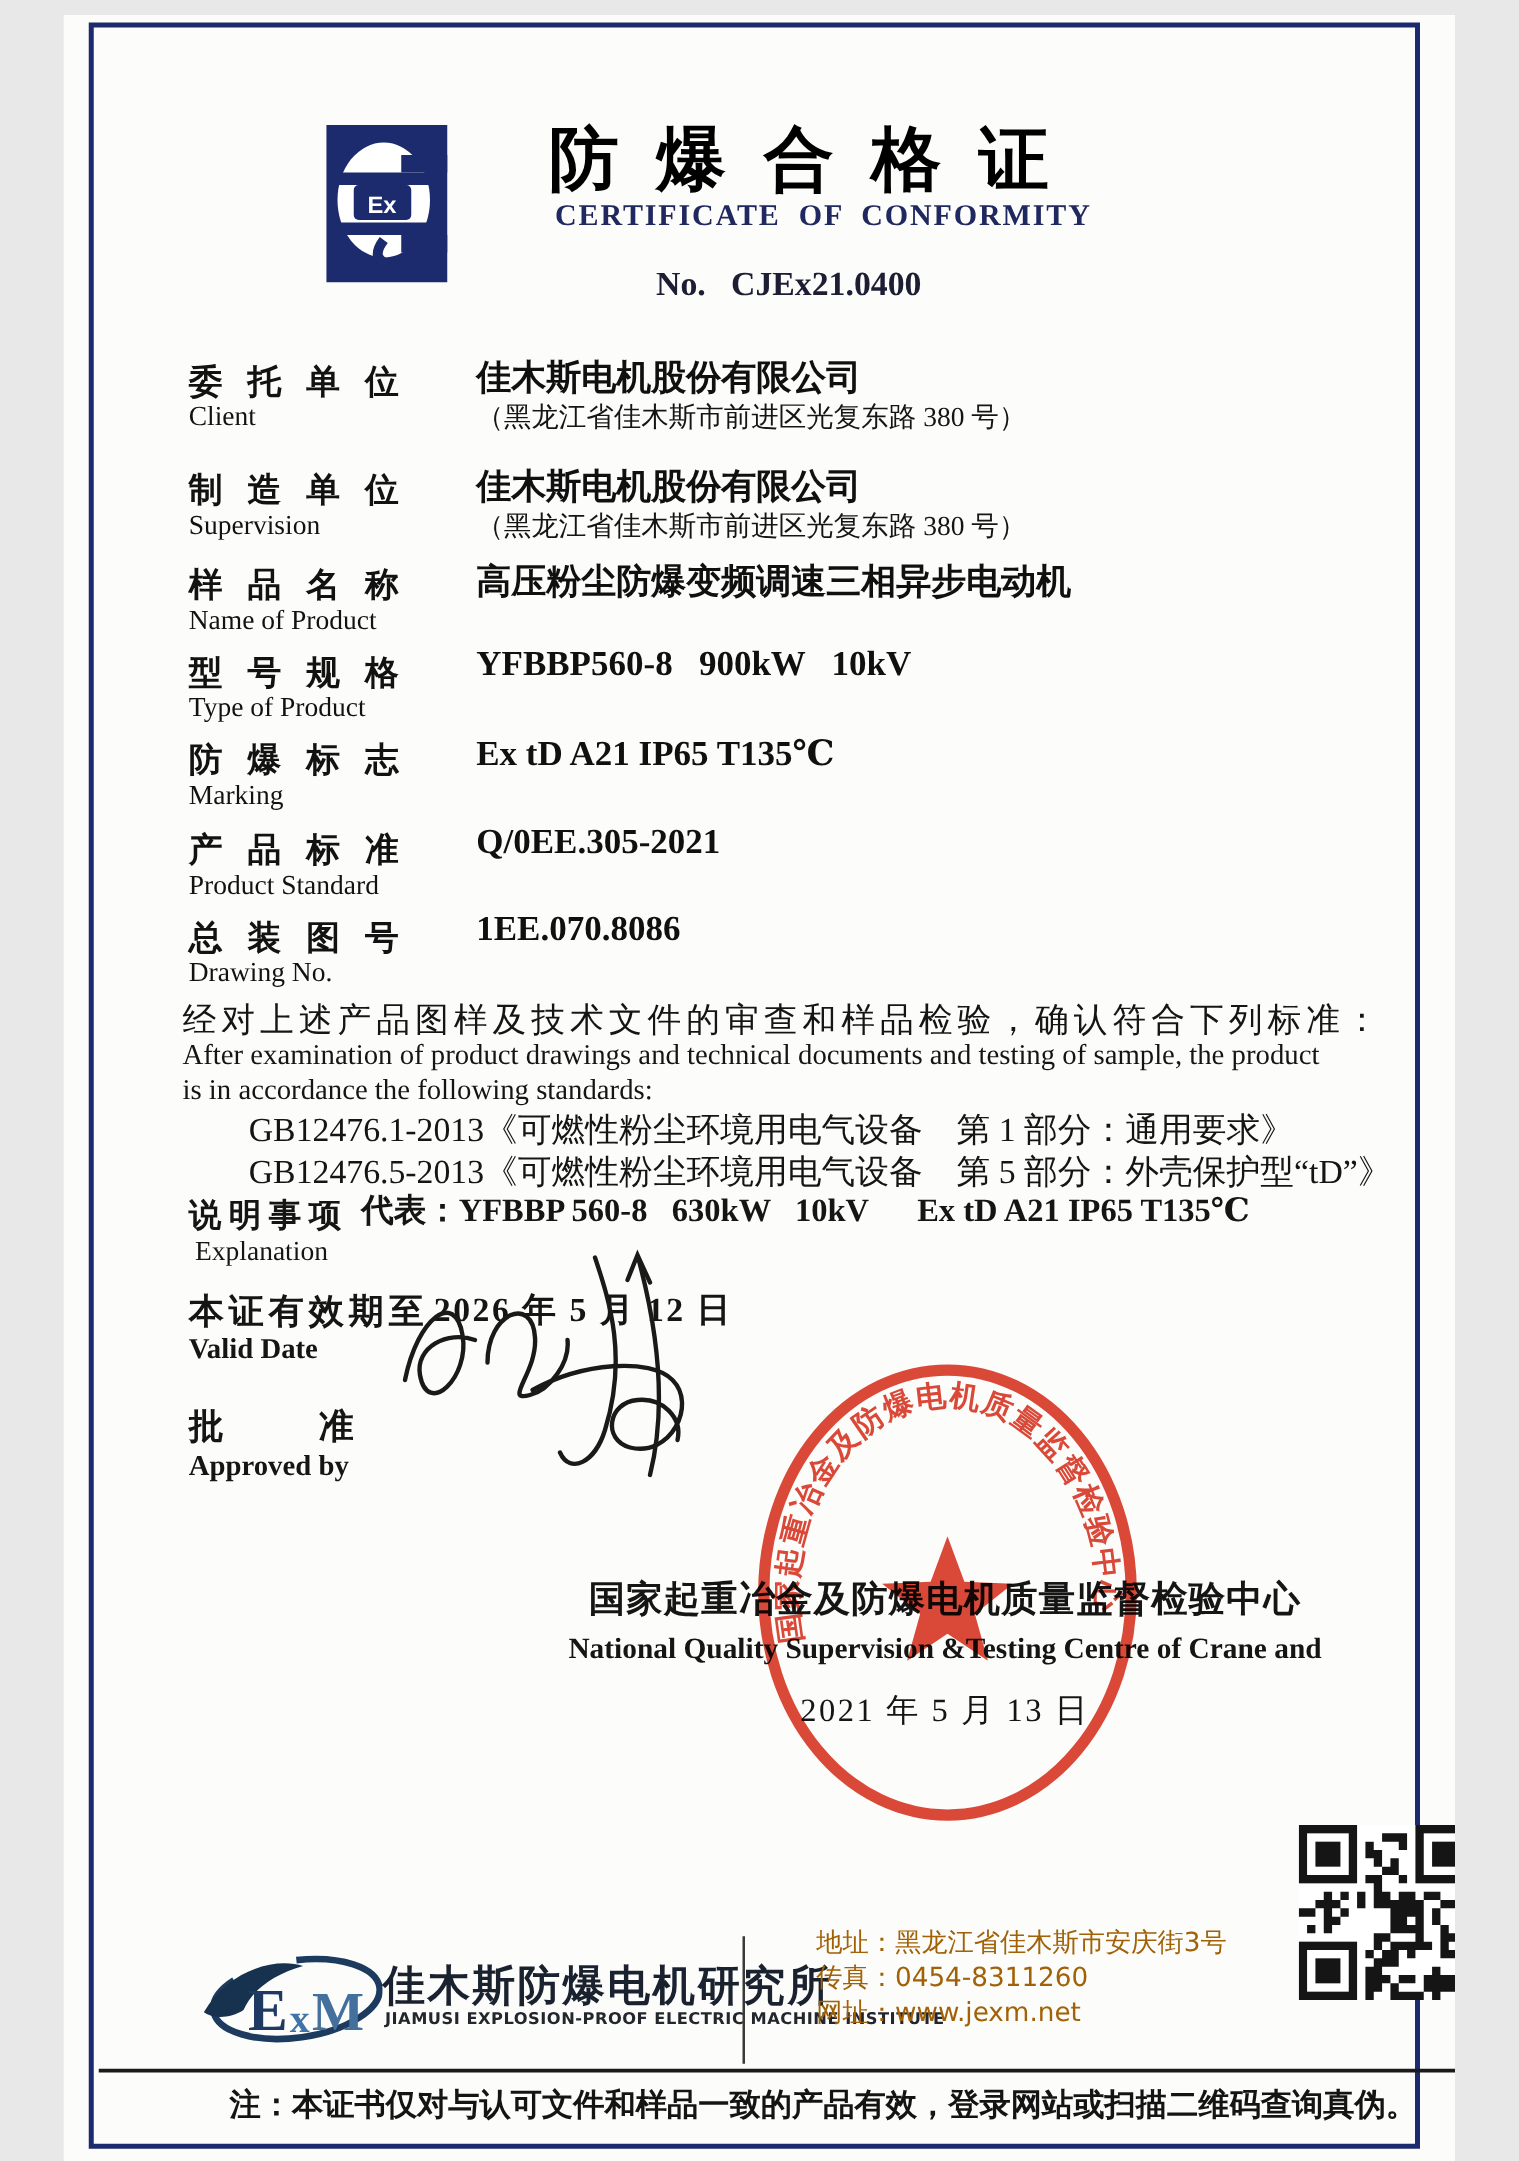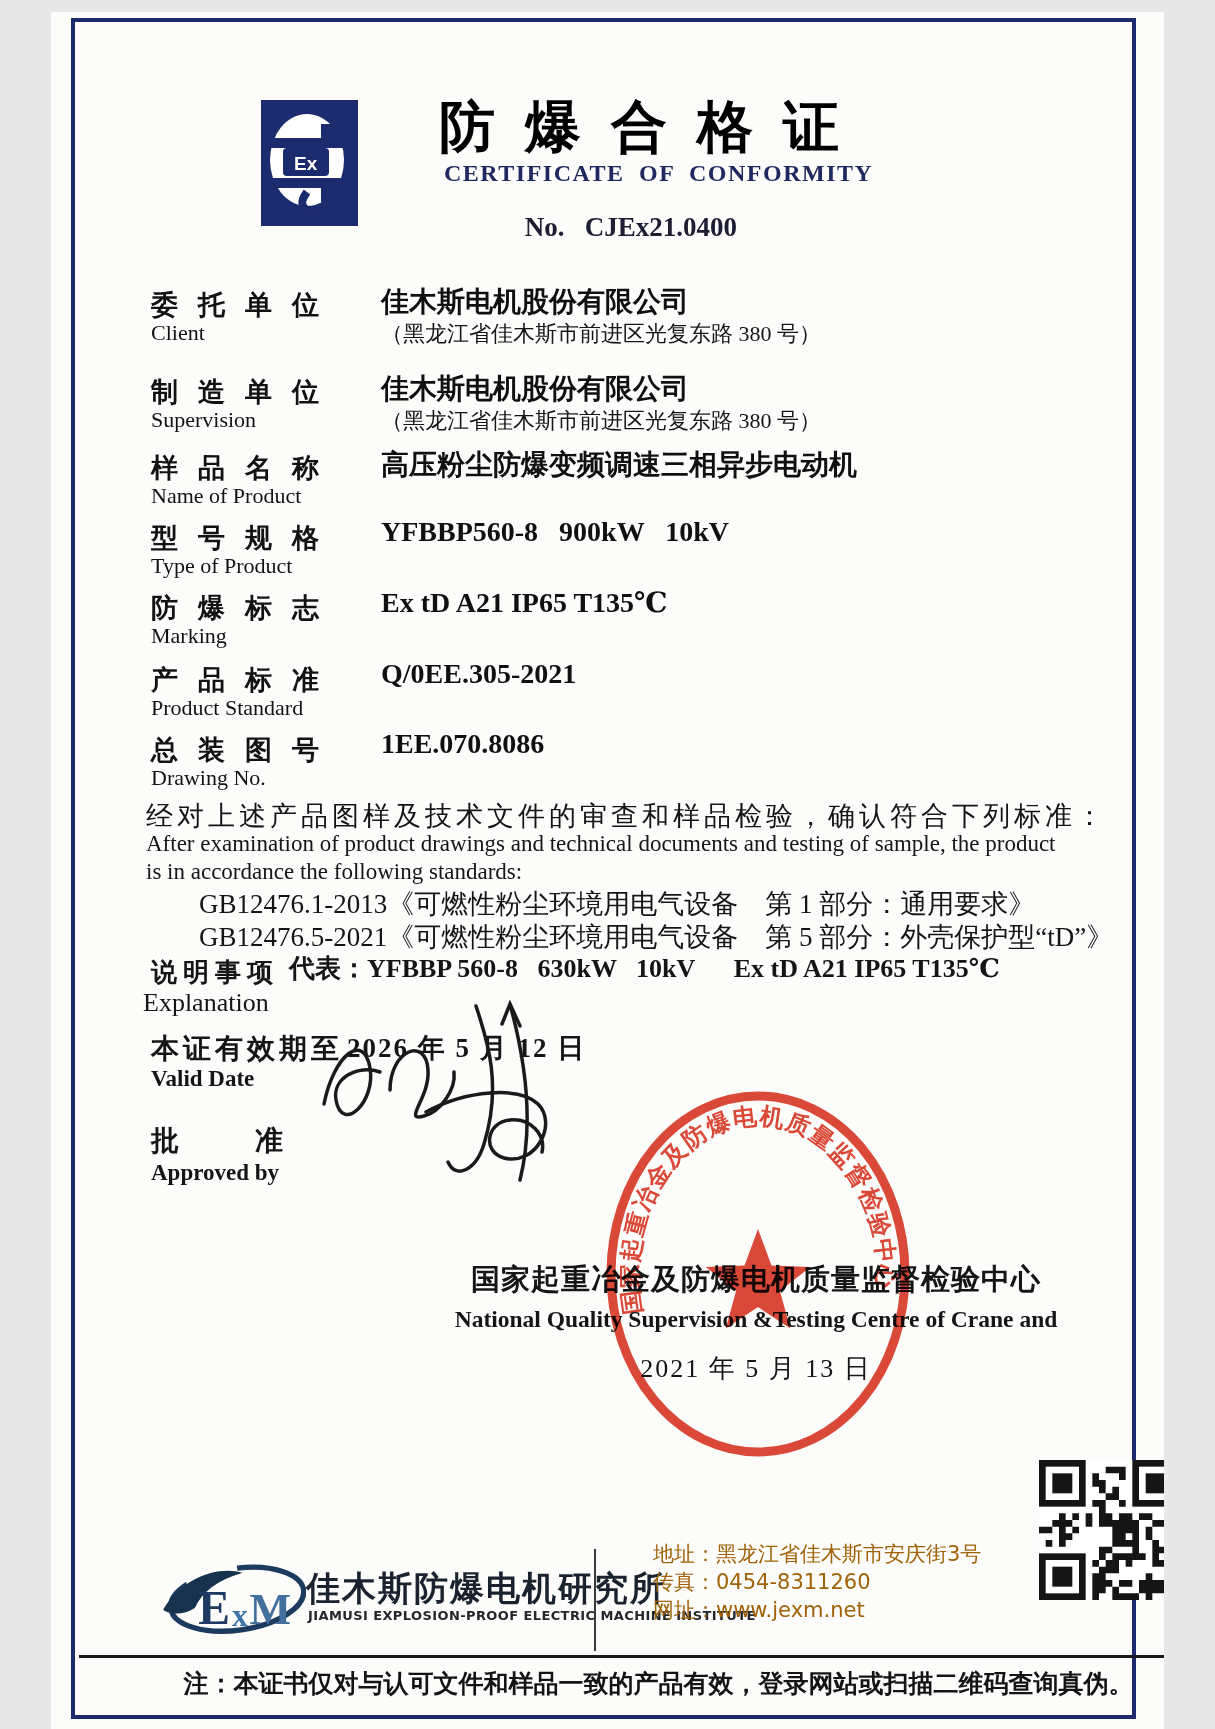--- a/index.html
+++ b/index.html
@@ -28,21 +28,21 @@
   .f-val{position:absolute; left:330px; top:-4px; font-size:28px; font-weight:700;
          white-space:pre; color:#101010;}
   .f-sub{position:absolute; left:330px; top:32px; font-size:22px; font-weight:500; white-space:nowrap;}
   
   .para-cn{left:95px; top:786px; font-size:27px; letter-spacing:4px; font-weight:500; white-space:nowrap;}
   .para-en{left:95px; top:819px; font-size:23px; white-space:nowrap;}
   .para-en2{left:95px; top:847px; font-size:23px; white-space:nowrap;}
   .std{left:148px; font-size:27px; font-weight:500; white-space:nowrap;}
   .expl-label-cn{position:absolute; left:100px; top:0; font-size:26px; font-weight:600;
                  letter-spacing:6px; white-space:nowrap;}
-  .expl-label-en{position:absolute; left:92px; top:33px; font-size:26px; white-space:nowrap;}
+  .expl-label-en{position:absolute; left:105px; top:33px; font-size:22px; white-space:nowrap;}
   .expl-val{position:absolute; left:238px; top:-4px; font-size:26px; font-weight:700; white-space:pre;}
   .valid-cn{position:absolute; left:100px; top:0; font-size:28px; font-weight:600; letter-spacing:4px; white-space:nowrap;}
   .valid-en{position:absolute; left:100px; top:36px; font-size:23px; font-weight:600; white-space:nowrap;}
   .valid-val{position:absolute; left:296px; top:0px; font-size:27px; font-weight:600; letter-spacing:2px; white-space:nowrap;}
   .appr-cn{position:absolute; left:100px; top:0; font-size:28px; font-weight:600; letter-spacing:76px; white-space:nowrap;}
   .appr-en{position:absolute; left:100px; top:38px; font-size:23px; font-weight:600; white-space:nowrap;}
   
   .issuer{left:380px; top:1248px; width:650px; text-align:center;}
   .issuer-cn{font-size:29px; font-weight:600; letter-spacing:1px; white-space:nowrap;}
   .issuer-en{font-size:23.5px; font-weight:700; margin-top:6px; white-space:nowrap;}
@@ -119,21 +119,21 @@
     <div class="f-cn">总装图号</div>
     <div class="f-en">Drawing No.</div>
     <div class="f-val">1EE.070.8086</div>
   </div>
 
   <div class="abs para-cn">经对上述产品图样及技术文件的审查和样品检验，确认符合下列标准：</div>
   <div class="abs para-en">After examination of product drawings and technical documents and testing of sample, the product</div>
   <div class="abs para-en2">is in accordance the following standards:</div>
 
   <div class="abs std" style="top:874px">GB12476.1-2013《可燃性粉尘环境用电气设备　第 1 部分：通用要求》</div>
-  <div class="abs std" style="top:907px">GB12476.5-2021《可燃性粉尘环境用电气设备　第 5 部分：外壳保护型“tD”》</div>
+  <div class="abs std" style="top:907px">GB12476.5-2013《可燃性粉尘环境用电气设备　第 5 部分：外壳保护型“tD”》</div>
 
   <div class="field-row" style="top:943px">
     <div class="expl-label-cn">说明事项</div>
     <div class="expl-label-en">Explanation</div>
     <div class="expl-val">代表：YFBBP 560-8   630kW   10kV      Ex tD A21 IP65 T135℃</div>
   </div>
 
   <div class="field-row" style="top:1018px">
     <div class="valid-cn">本证有效期至</div>
     <div class="valid-en">Valid Date</div>

